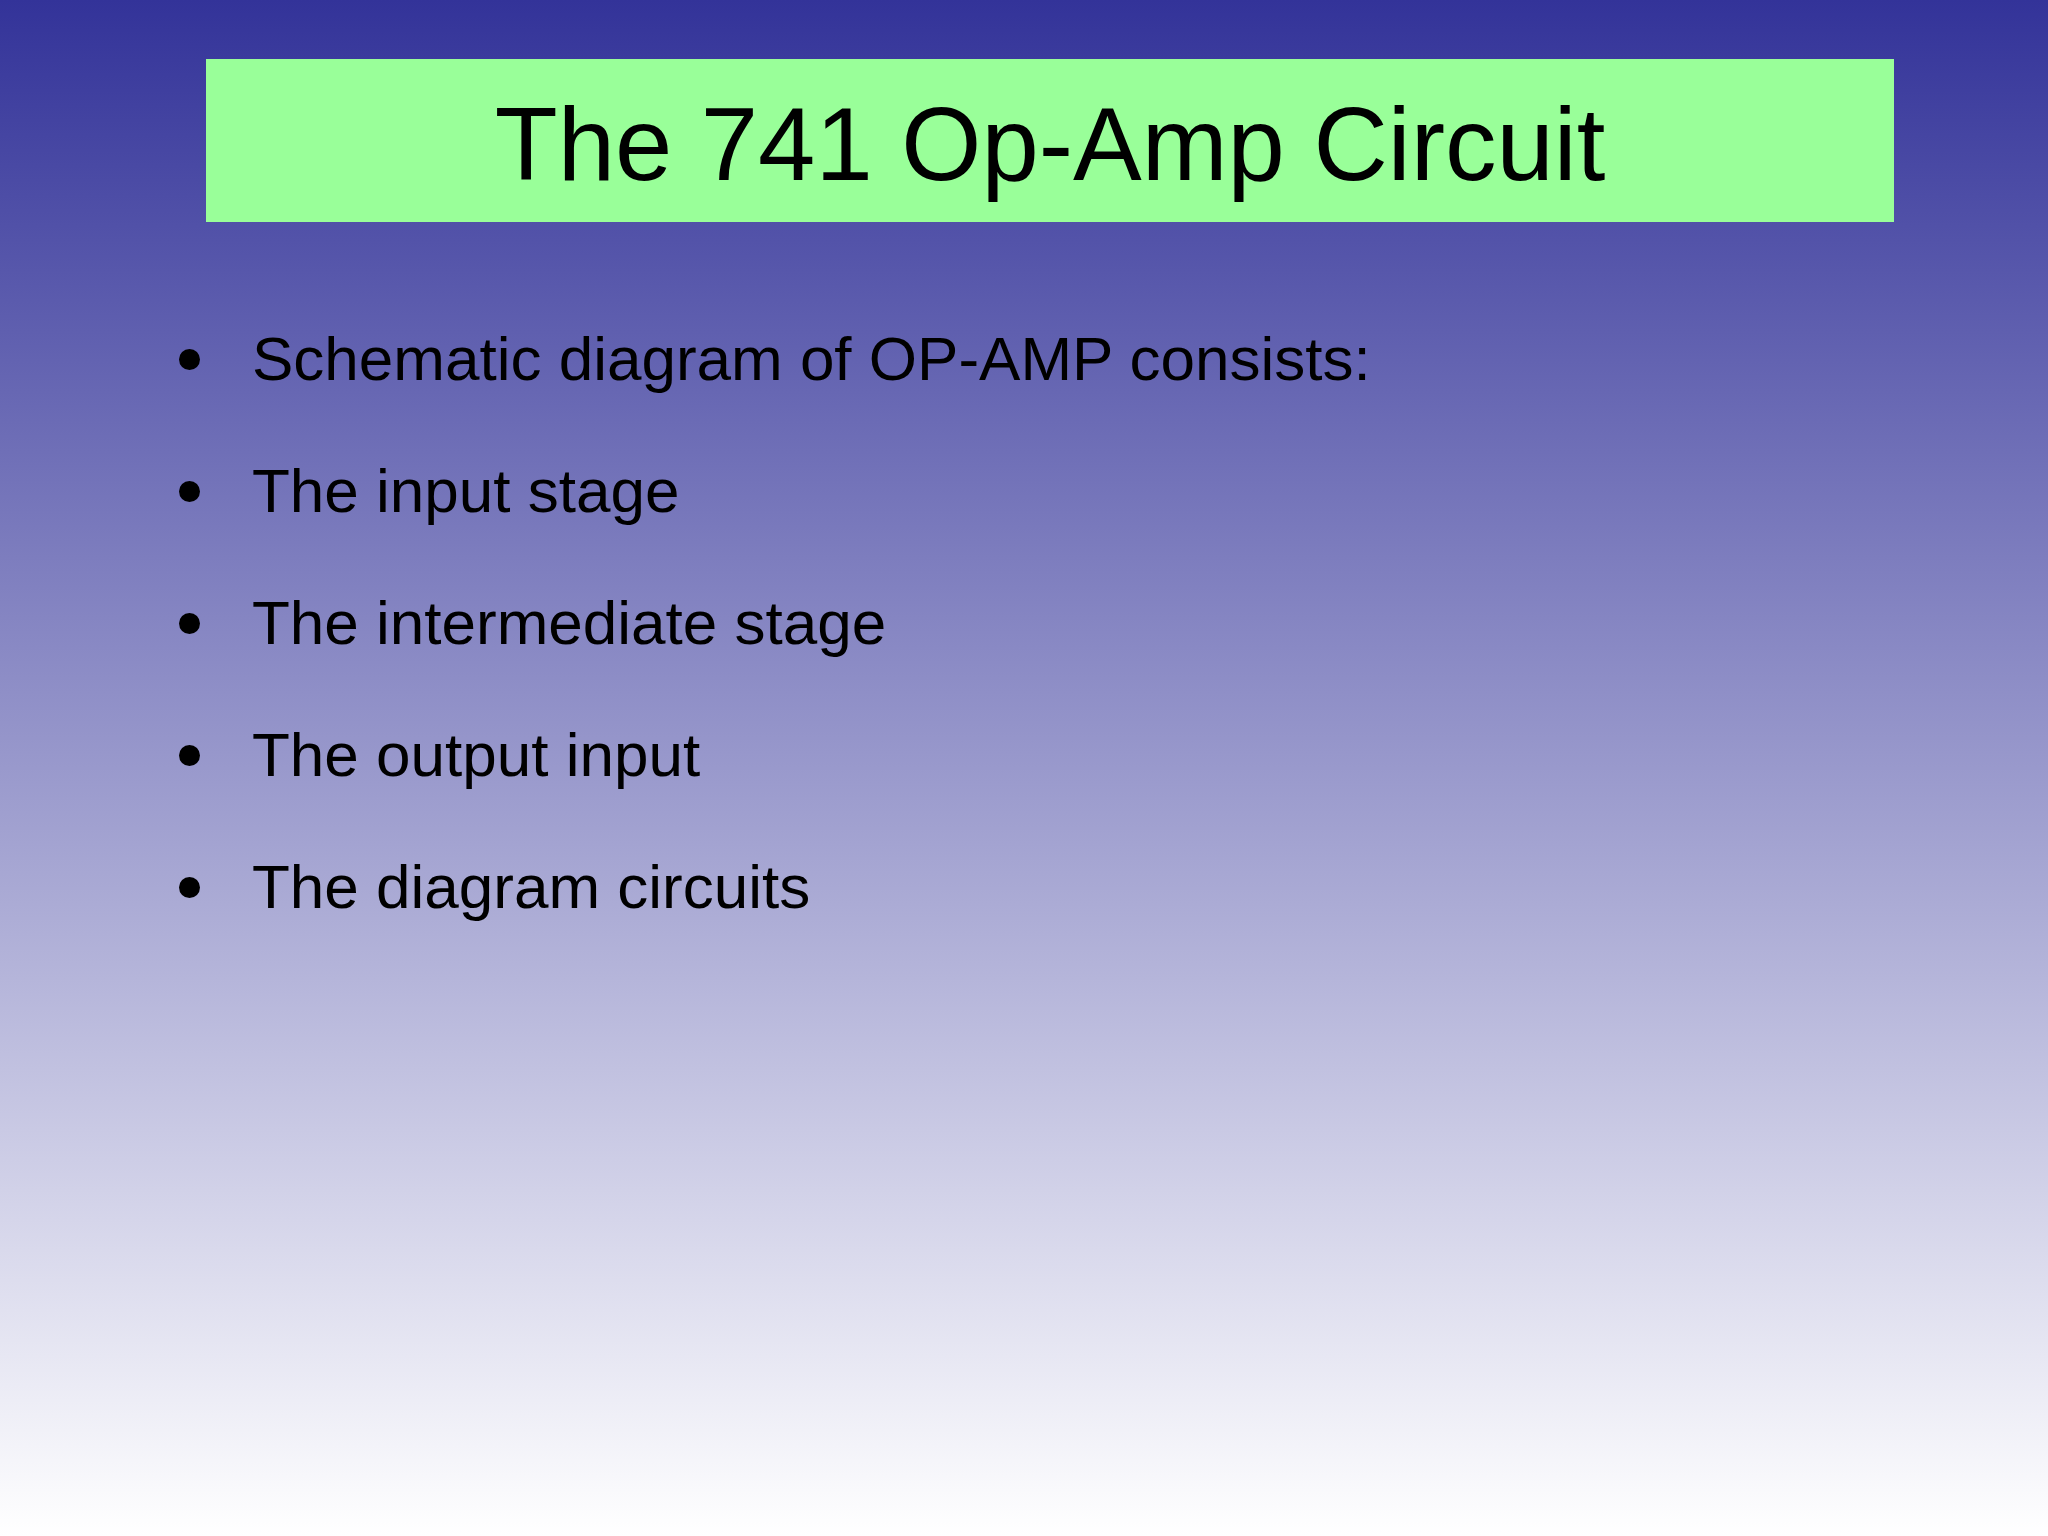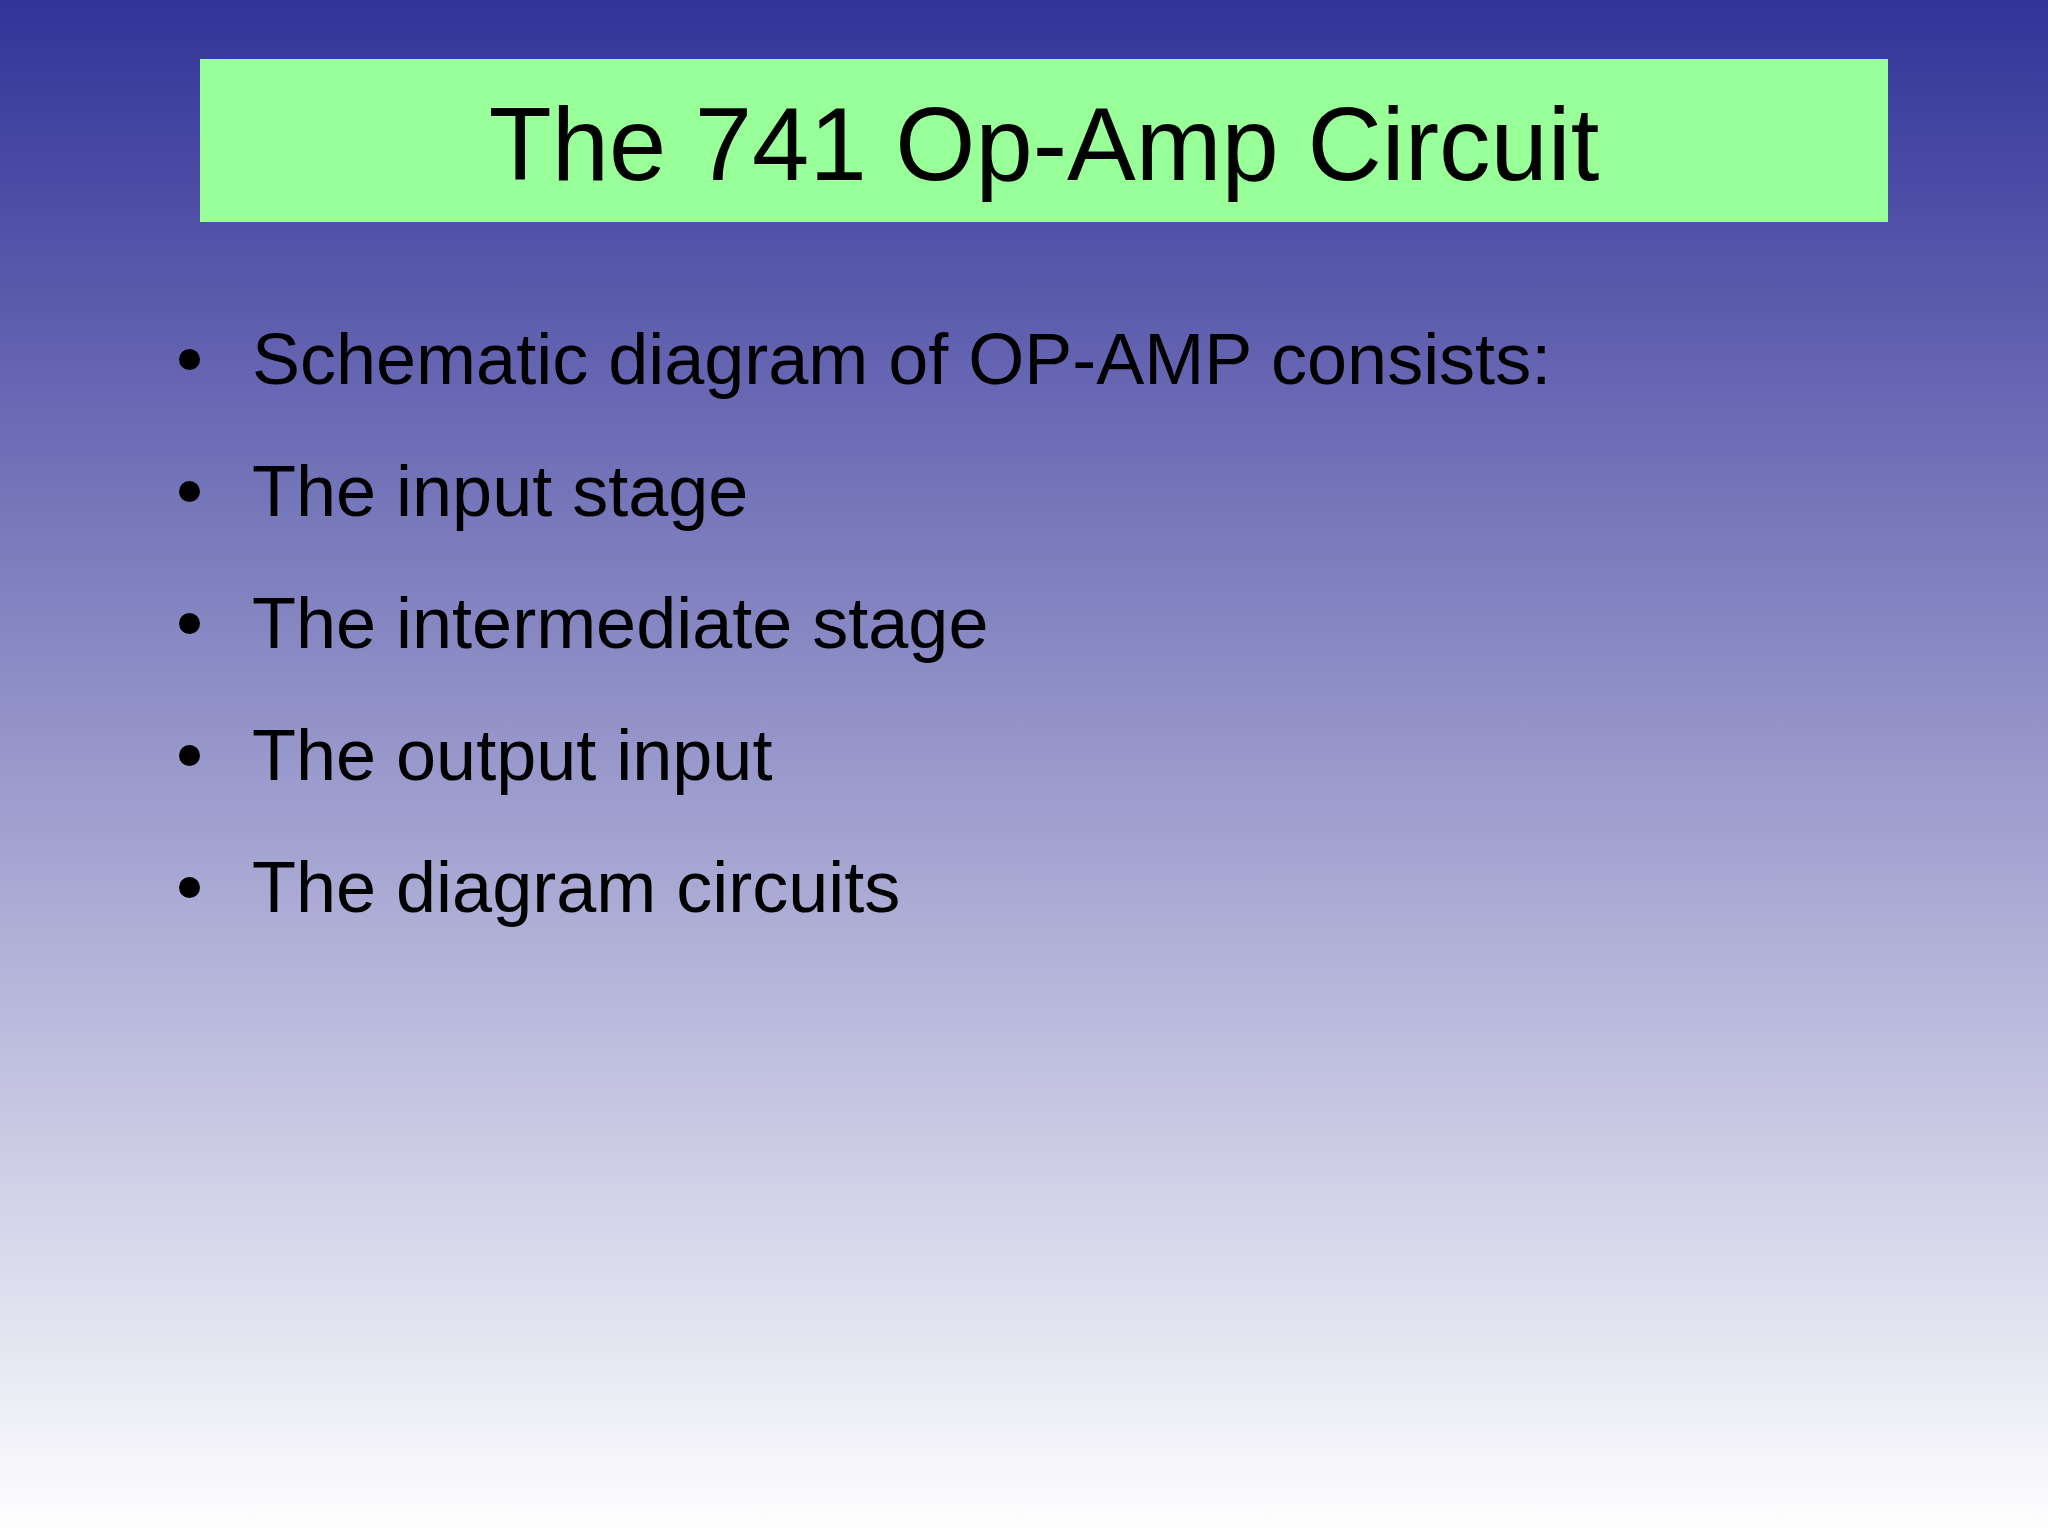--- a/index.html
+++ b/index.html
@@ -11,21 +11,21 @@
     position: relative;
     width: 2048px;
     height: 1536px;
     overflow: hidden;
     background: linear-gradient(to bottom, #333399 0%, #ffffff 100%);
     font-family: "Liberation Sans", sans-serif;
     color: #000000;
   }
   .title-bar {
     position: absolute;
-    left: 200px;
+    left: 206px;
     top: 59px;
     width: 1688px;
     height: 163px;
     background: #99FF99;
     display: flex;
     align-items: center;
     justify-content: center;
   }
   .title-text {
     font-size: 103px;
@@ -39,21 +39,21 @@
     left: 165px;
     top: 293px;
     margin: 0;
     padding: 0;
     list-style: none;
     width: 1820px;
   }
   .bullet-list li {
     position: relative;
     padding-left: 87px;
-    font-size: 72px;
+    font-size: 62px;
     line-height: 132px;
     white-space: nowrap;
   }
   .bullet-list li .marker {
     position: absolute;
     left: 14px;
     top: 56px;
     width: 21px;
     height: 21px;
     border-radius: 50%;

